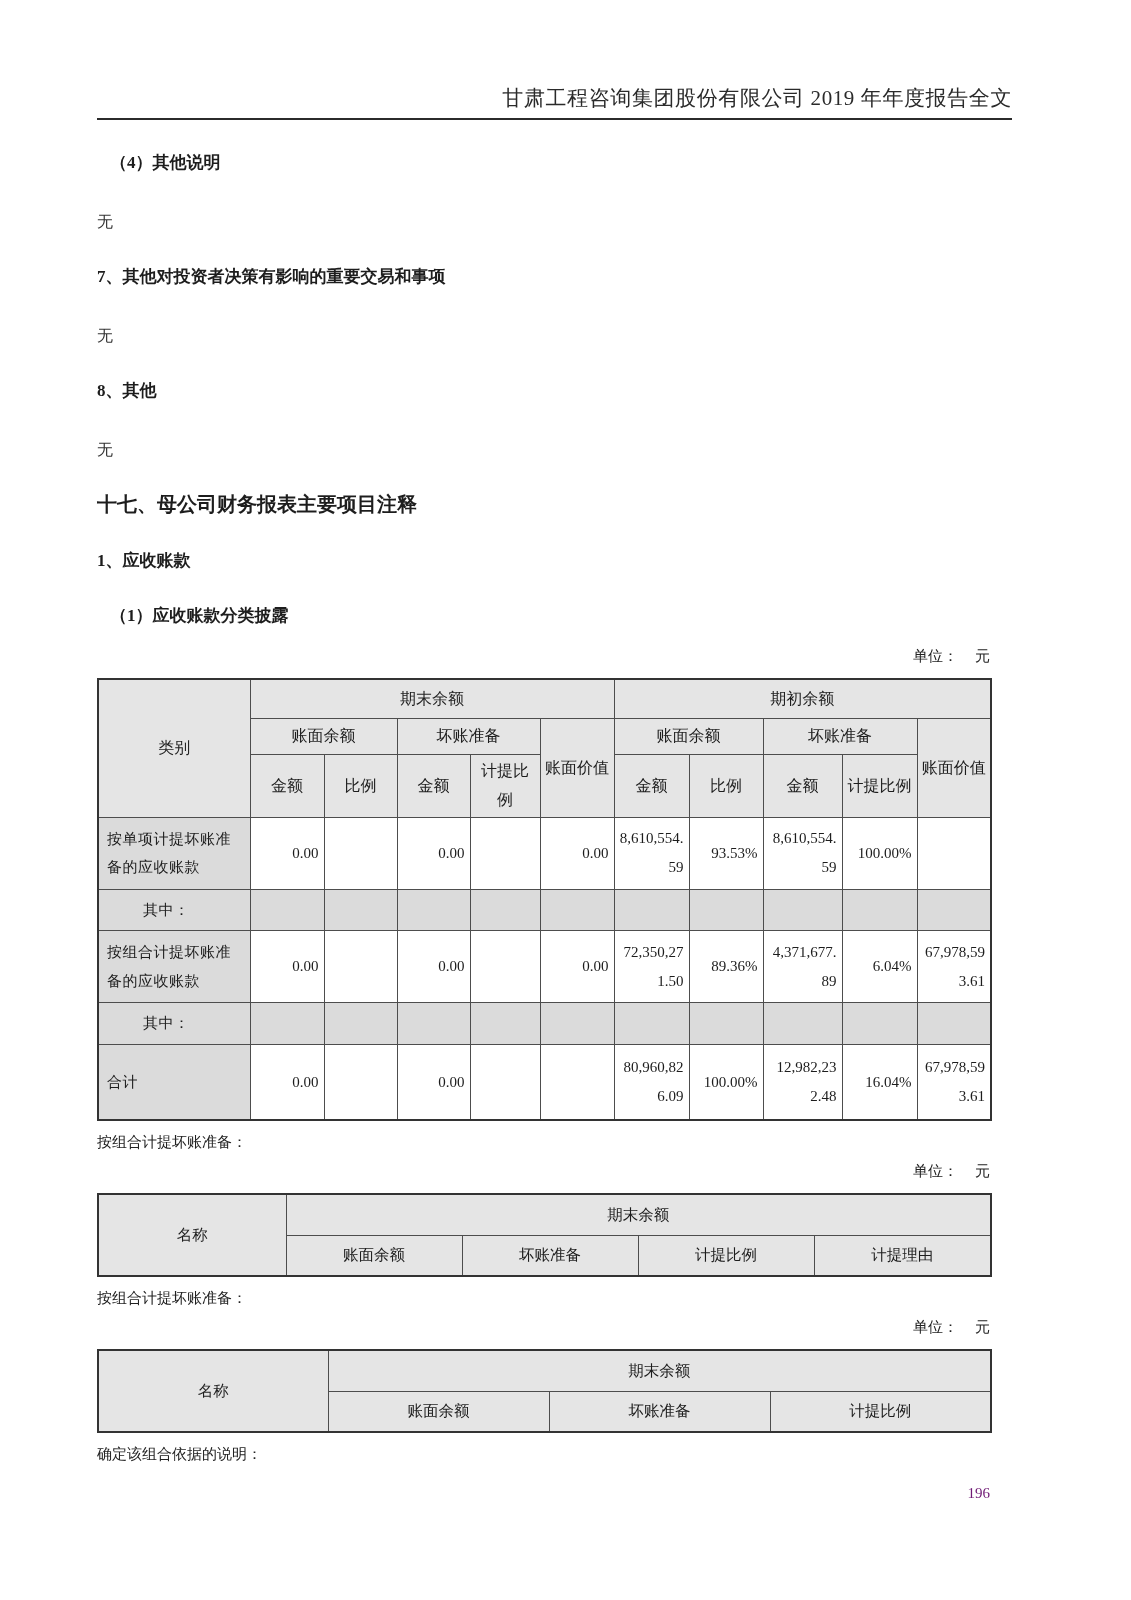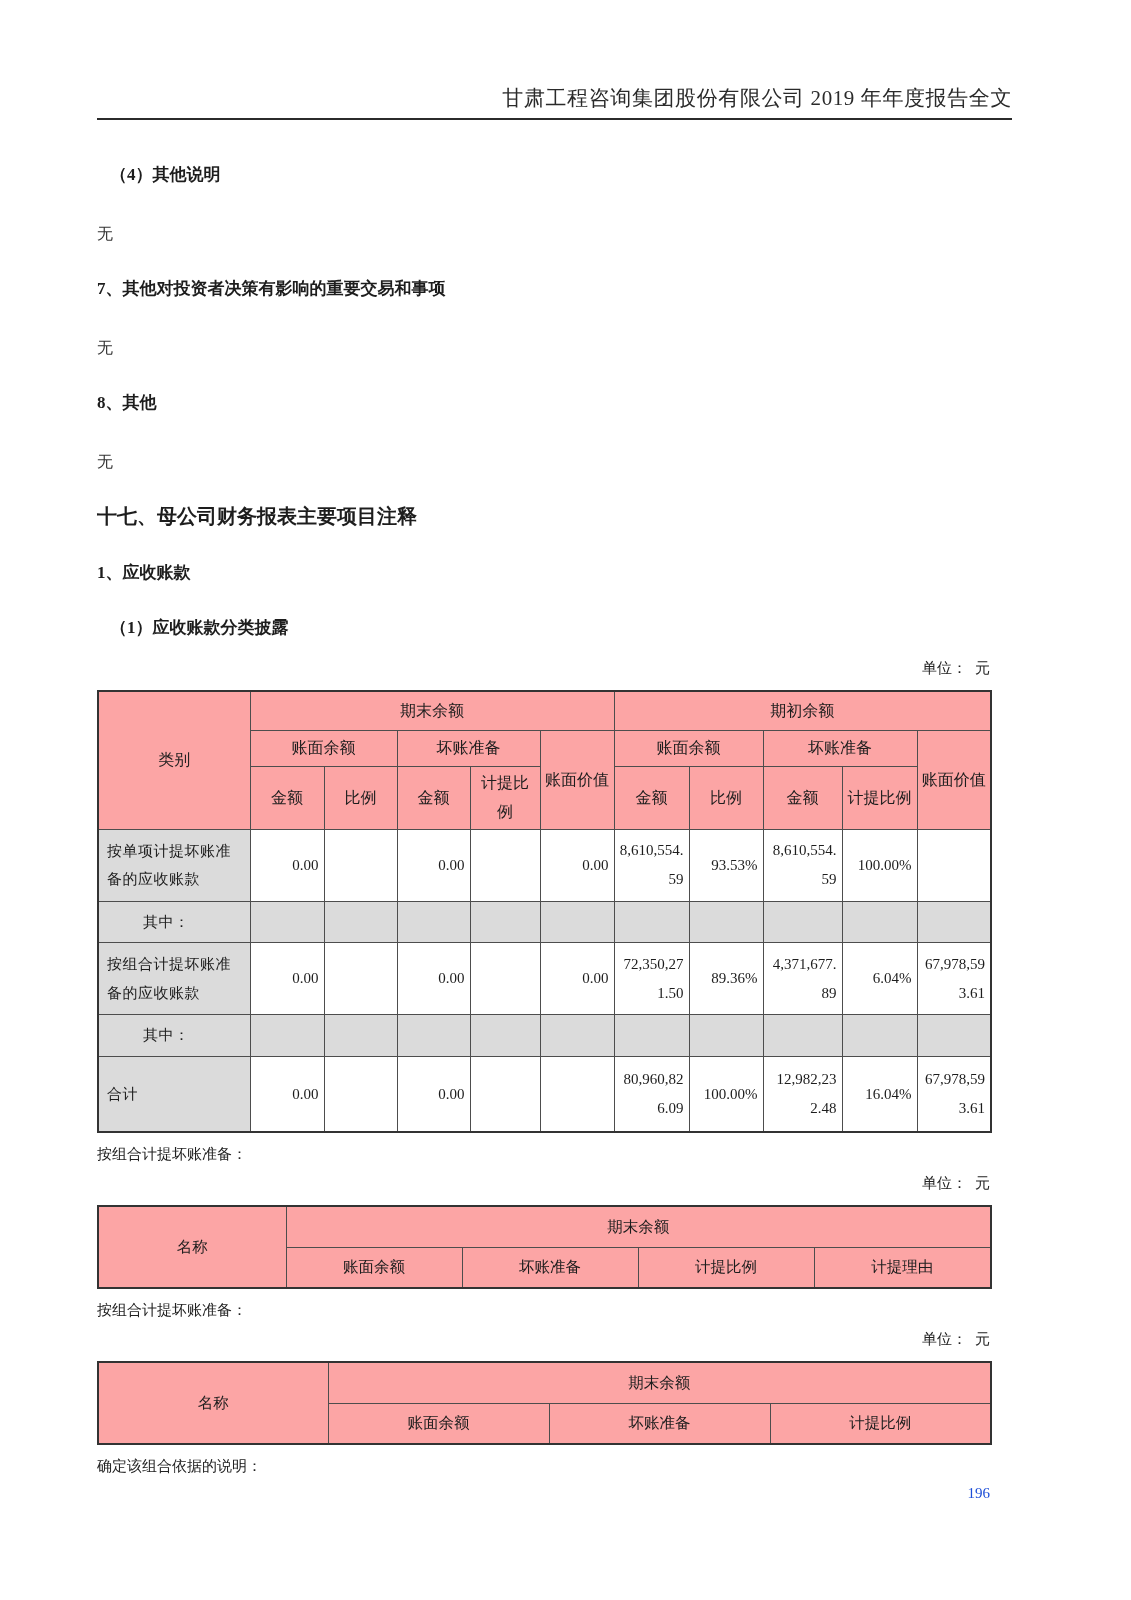--- a/index.html
+++ b/index.html
@@ -15,45 +15,45 @@
   .content{padding:0 119px 0 97px;}
   .doc-header{
     margin-top:84px;
     text-align:right;
     font-size:21px;
     letter-spacing:.6px;
     color:#2a2a2a;
   }
   .header-rule{height:2px;background:#2b2b2b;margin-top:6px;}
   .h-sub{font-size:17px;font-weight:bold;margin:33px 0 0 0;line-height:1.3;}
-  .h-sub.first{margin-top:44px;}
+  .h-sub.first{margin-top:32px;}
   .h-main{font-size:20px;font-weight:bold;margin:30px 0 0 0;line-height:1.3;}
   .indent{margin-left:13px;}
   .body-blank{font-size:16px;margin:38px 0 0 0;line-height:1.3;color:#333;}
   .unit-line{
     width:893px;margin-top:20px;
-    display:flex;justify-content:flex-end;gap:8px;
+    display:flex;justify-content:flex-end;gap:17px;
     font-size:15px;color:#222;
   }
   .unit-line.tight{margin-top:10px;}
   .note-line{font-size:15px;margin:12px 0 0 0;color:#222;}
   table.grid{
     width:893px;margin-top:12px;
     border-collapse:collapse;table-layout:fixed;
     border:2px solid #333;
     font-size:15px;color:#1d1d1d;
   }
   table.grid th,table.grid td{
     border:1px solid #4d4d4d;
     vertical-align:middle;
     box-sizing:border-box;
     overflow:hidden;
   }
   table.grid th{
-    background:#fca5a5;
+    background:#e5e5e5;
     font-weight:normal;
     text-align:center;
     padding:2px 3px;
     font-size:16px;
   }
   tr.hrow-a th{height:40px;}
   tr.hrow-b th{height:36px;}
   tr.hrow-c th{height:60px;line-height:1.8;}
   td.lbl{
     background:#dbdbdb;
@@ -69,21 +69,21 @@
     line-height:1.95;
     word-break:break-all;
   }
   tr.data td{height:72px;}
   tr.sub td{height:36px;background:#dbdbdb;padding-left:44px;}
   tr.total td{height:76px;}
   table.grid.small th{height:41px;font-size:15.5px;}
   .page-number{
     position:absolute;
     right:141px;bottom:98px;
-    font-size:15px;color:#1d4ed8;
+    font-size:15px;color:#701a75;
   }
 </style>
 </head>
 <body>
 
 <div class="page">
   <div class="content">
 
     <div class="doc-header">甘肃工程咨询集团股份有限公司 2019 年年度报告全文</div>
     <div class="header-rule"></div>

